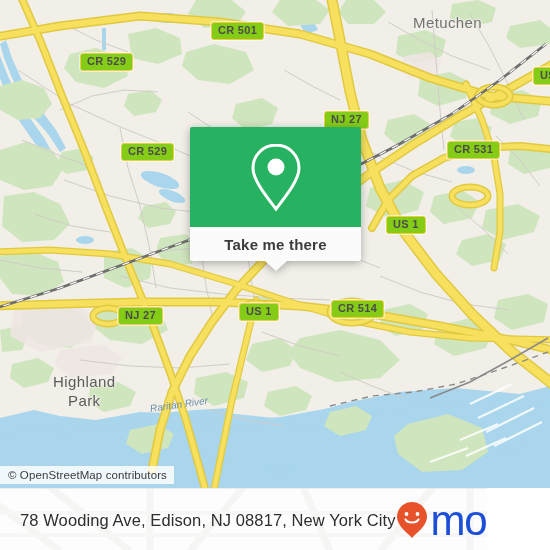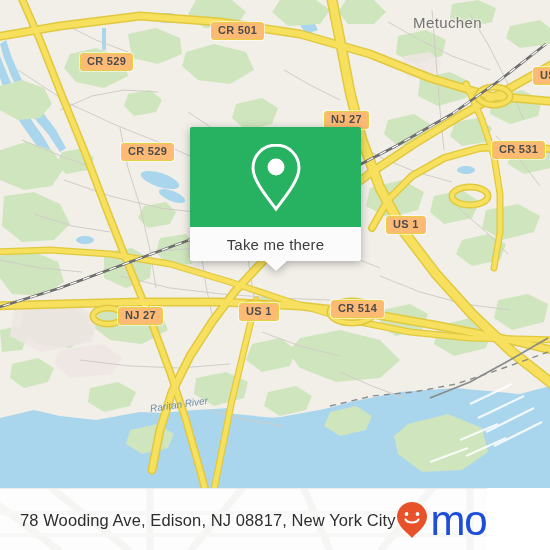--- a/index.html
+++ b/index.html
@@ -14,32 +14,32 @@
   
   .maplabel{position:absolute;font-family:"Liberation Sans",sans-serif;color:#6b6b6b;
             white-space:nowrap;pointer-events:none;}
   .city{font-size:15px;color:#737373;letter-spacing:.4px;
         text-shadow:0 0 3px #f2efe9,0 0 3px #f2efe9,1px 0 2px #f2efe9,-1px 0 2px #f2efe9;}
   .city2{font-size:15px;color:#5c5c5c;letter-spacing:.4px;text-align:center;line-height:19px;
         text-shadow:0 0 3px #f2efe9,0 0 3px #f2efe9,1px 0 2px #f2efe9,-1px 0 2px #f2efe9;}
   .river{font-size:10px;color:#6d8fa8;font-style:italic;}
 
   
-  .shield{position:absolute;background:#fdba74;border:1.5px solid #e8cf43;border-radius:3px;
+  .shield{position:absolute;background:#84cc16;border:1.5px solid #e8cf43;border-radius:3px;
           color:#4c4c4c;font-size:11px;font-weight:bold;padding:1px 6px 2px 6px;
           line-height:13px;white-space:nowrap;letter-spacing:.3px;
           box-shadow:0 0 0 1px rgba(255,255,255,.55);}
 
   
   #popup{position:absolute;left:190px;top:127px;width:171px;
          filter:drop-shadow(0 2px 4px rgba(0,0,0,.30));}
   #popup-top{height:100px;background:#26b261;border-radius:2px 2px 0 0;
              display:flex;align-items:center;justify-content:center;}
   #popup-bottom{height:34px;background:#fbfbfb;border-radius:0 0 2px 2px;
-                display:flex;align-items:center;justify-content:center;}
+                display:flex;align-items:center;justify-content:center;font-weight:bold;}
   #popup-label{font-size:15px;color:#3c3c3c;letter-spacing:.2px;}
   #popup-tail{position:absolute;left:50%;top:134px;margin-left:-11px;width:0;height:0;
               border-left:11px solid transparent;border-right:11px solid transparent;
               border-top:10px solid #fbfbfb;}
 
   
   #attrib{position:absolute;left:0;top:466px;background:rgba(255,255,255,.82);
           font-size:11.5px;color:#3b3b3b;padding:3px 7px 3px 8px;letter-spacing:.1px;}
   #footer{position:absolute;left:0;top:488px;width:487px;height:62px;background:#fdfdfd;
           border-top:1px solid #ececec;overflow:hidden;}
@@ -229,47 +229,52 @@
             <path d="M494,446 L542,422"></path>
           <path d="M460,440 L498,424"></path>
             <path d="M466,456 L506,438"></path>
           <path d="M430,462 L468,448"></path>
         </g>
       </g>
     </svg>
 
     <div class="maplabel city" style="left:413px;top:14px;">Metuchen</div>
 
+    <div class="maplabel city2" style="left:53px;top:372px;">
+      <div>Highland</div>
+      <div>Park</div>
+    </div>
 
     <div class="maplabel river" style="left:150px;top:403px;transform:rotate(-8deg);transform-origin:left center;">Raritan River</div>
 
     <div class="shield" style="left:211px;top:22px;">CR 501</div>
     <div class="shield" style="left:80px;top:53px;">CR 529</div>
     <div class="shield" style="left:324px;top:111px;">NJ 27</div>
     <div class="shield" style="left:121px;top:143px;">CR 529</div>
-    <div class="shield" style="left:447px;top:141px;margin-left:45px;">CR 531</div>
+    <div class="shield" style="left:447px;top:141px;">CR 531</div>
     <div class="shield" style="left:533px;top:67px;">US 1</div>
     <div class="shield" style="left:386px;top:216px;">US 1</div>
     <div class="shield" style="left:118px;top:307px;">NJ 27</div>
     <div class="shield" style="left:239px;top:303px;">US 1</div>
     <div class="shield" style="left:331px;top:300px;">CR 514</div>
 
     <div id="popup">
       <div id="popup-top">
         <svg width="62" height="76" viewBox="0 0 62 76">
           <path d="M31,6 C18.3,6 8,16.3 8,29 C8,41.5 22,58 31,70 C40,58 54,41.5 54,29 C54,16.3 43.7,6 31,6 Z" fill="none" stroke="#ffffff" stroke-width="3"></path>
           <circle cx="31" cy="28" r="8.5" fill="#ffffff"></circle>
         </svg>
       </div>
       <div id="popup-bottom">
         <span id="popup-label">Take me there</span>
       </div>
       <div id="popup-tail"></div>
     </div>
 
+    <div id="attrib">© OpenStreetMap contributors</div>
   </div>
 
   <div id="footer">
     <svg id="footer-wm" viewBox="0 0 550 62">
       <rect x="0" y="0" width="550" height="62" fill="#fdfdfd"></rect>
       <g stroke="#f0f0ee" stroke-width="7" fill="none">
         <path d="M-10,10 L60,62"></path>
           <path d="M40,-10 L130,62"></path>
         <path d="M150,-10 L150,62"></path>
           <path d="M190,62 L250,-10"></path>

